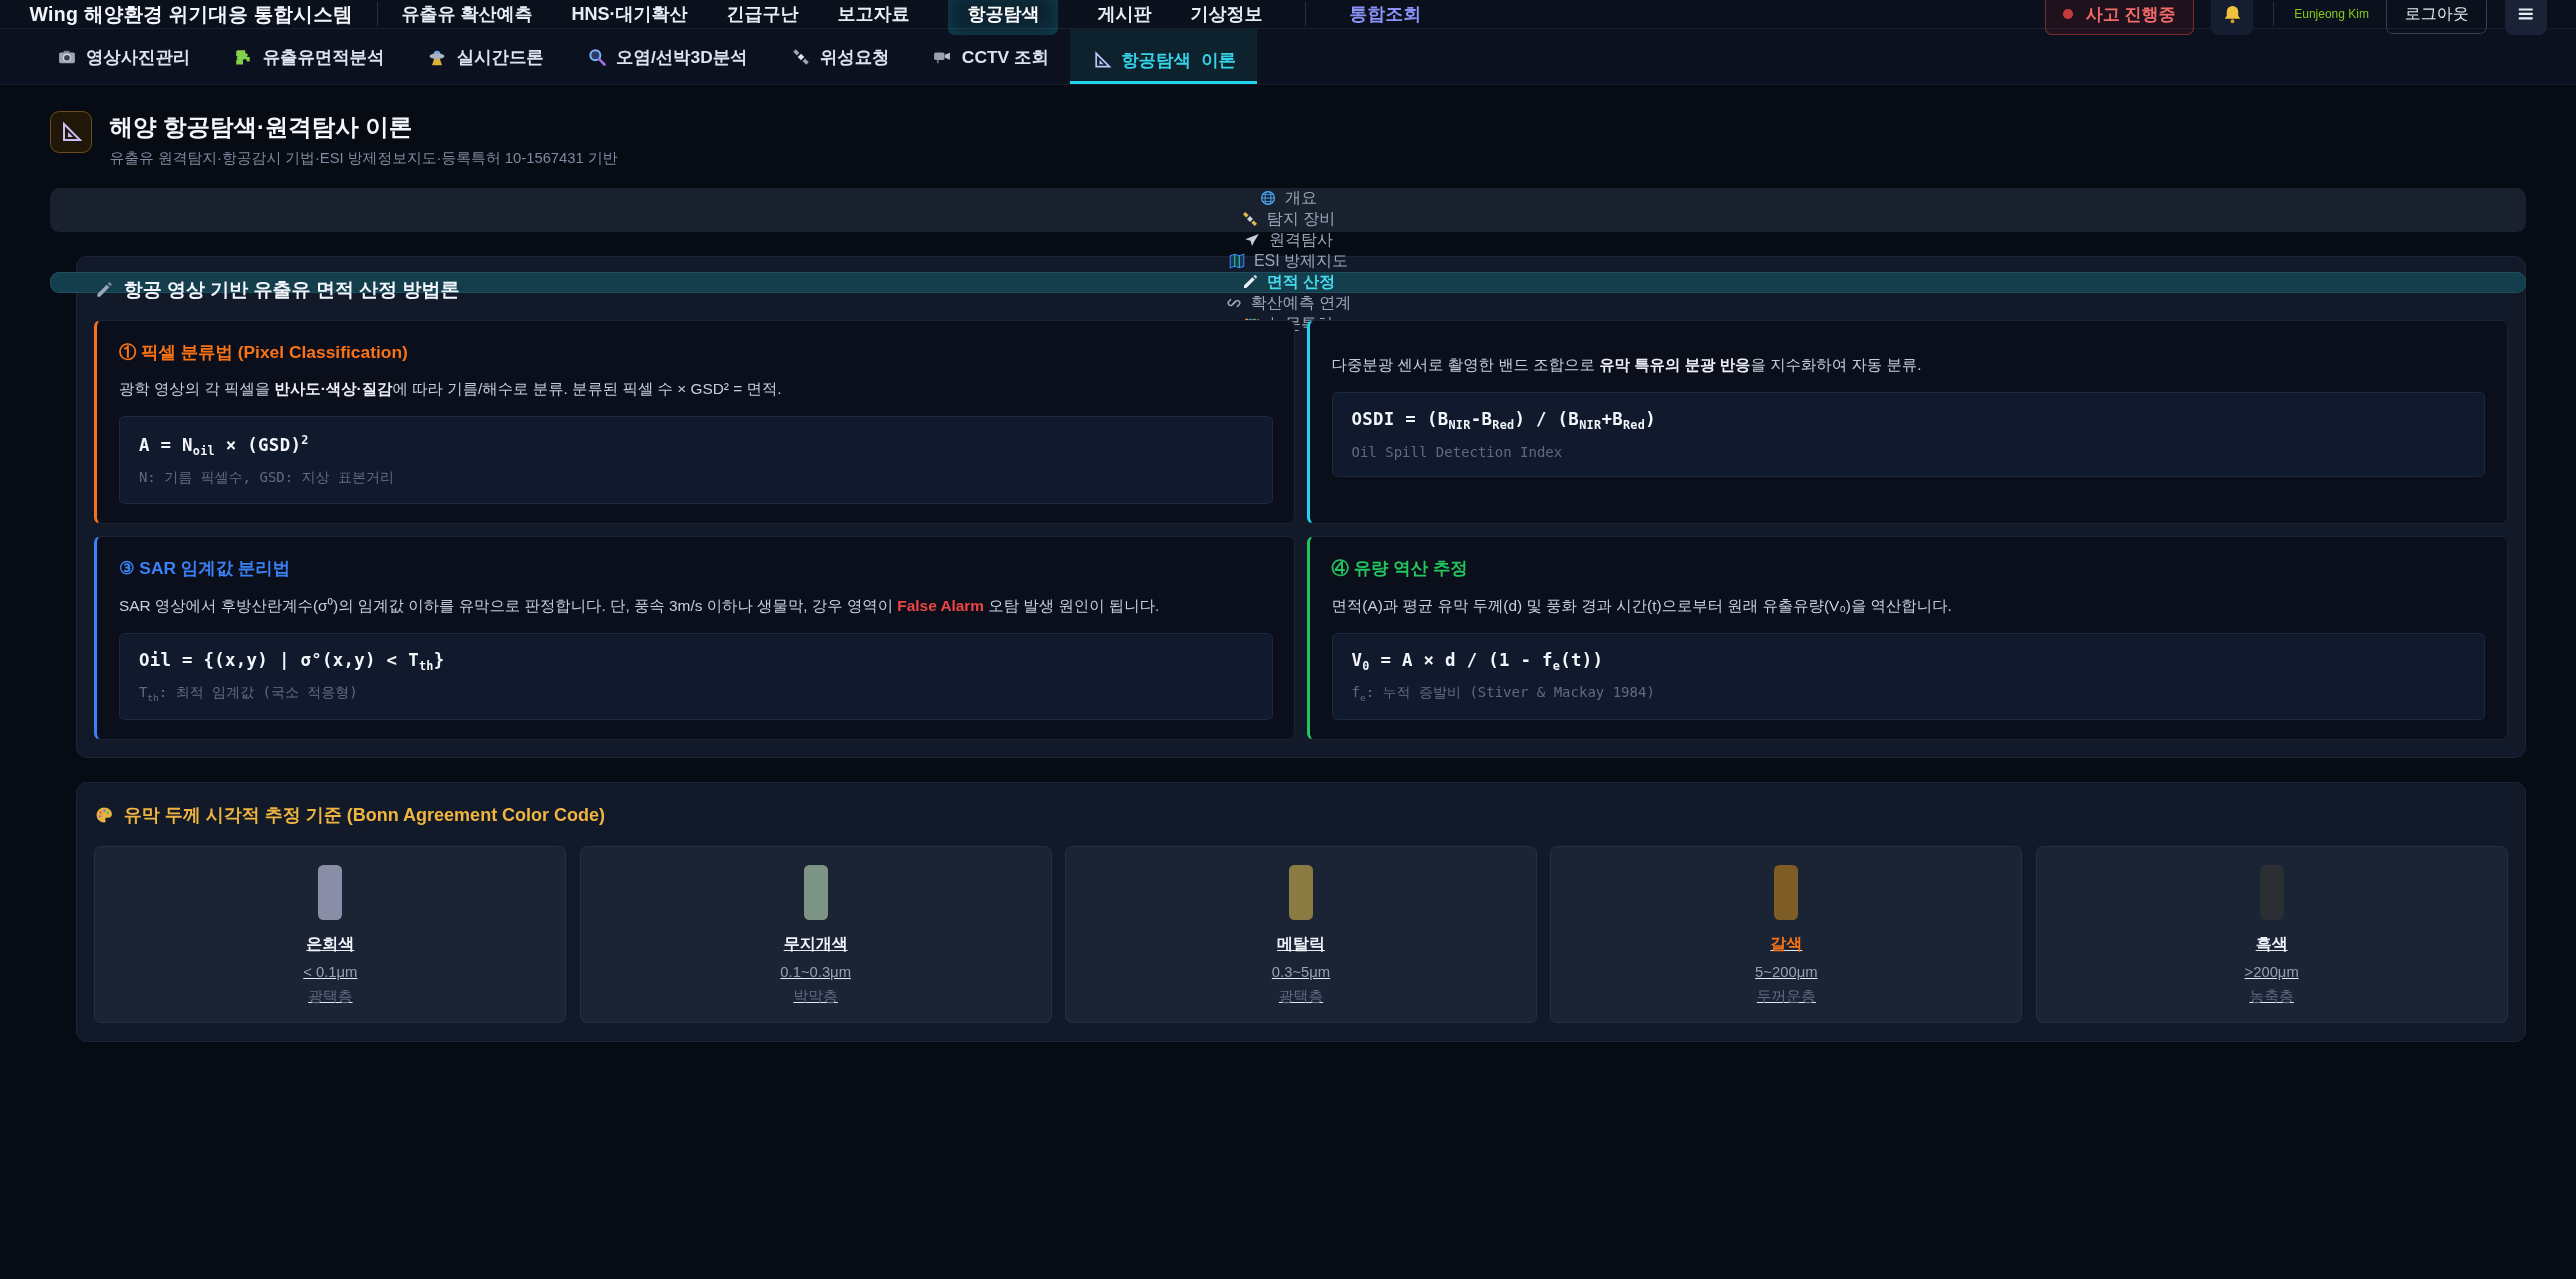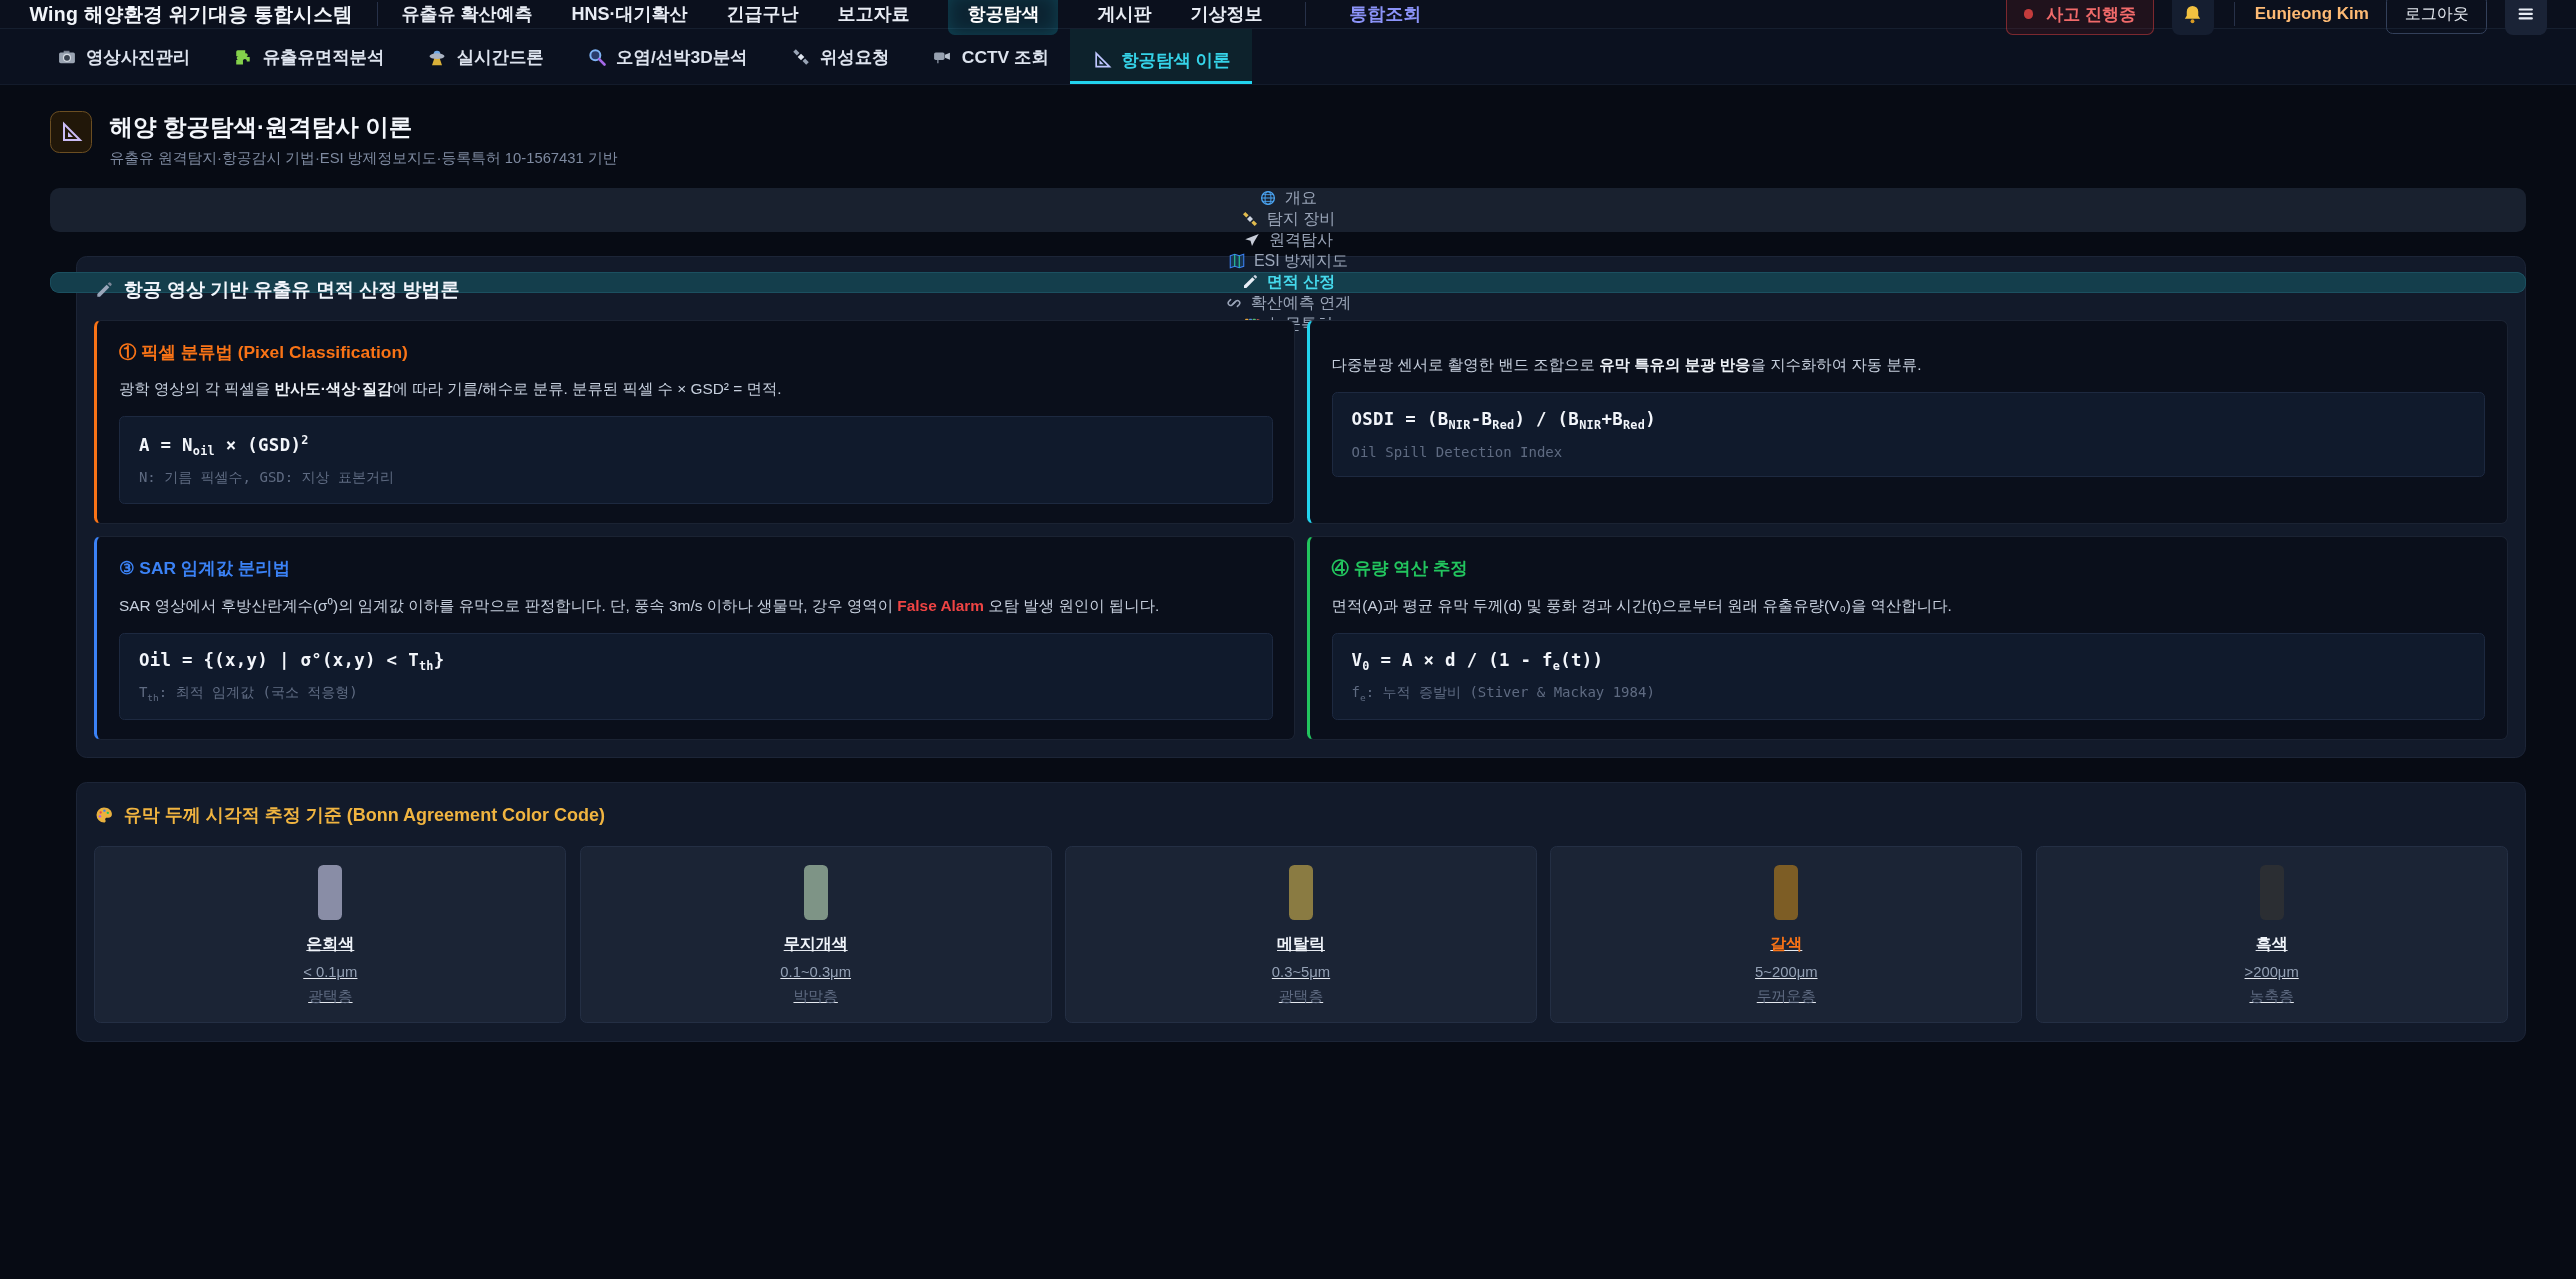--- a/index.html
+++ b/index.html
@@ -32,40 +32,40 @@
     display:flex; align-items:center; gap:13px;
     border:0.7px solid rgba(239,68,68,.45); background:rgba(127,29,29,.18);
     color:#f06a6a; font-size:17px; font-weight:600;
     padding:8px 17.4px; border-radius:6.7px; white-space:nowrap;
   }
   .incident-dot { width:9.4px; height:9.4px; border-radius:50%; background:#c43c3c; }
   .icon-btn {
     width:42px; height:42px; border-radius:8px; background:#151e30;
     display:flex; align-items:center; justify-content:center; cursor:pointer;
   }
-  .user-name { font-size:17px; color:#fdba74; white-space:nowrap;font-weight:bold; }
+  .user-name { font-size:12px; color:#84cc16; white-space:nowrap; }
   .logout-btn {
     border:0.7px solid #33405a; border-radius:6.7px; background:transparent;
     color:#e5e9f0; font-size:16px; padding:8px 17.4px; cursor:pointer; white-space:nowrap;
     font-family:"Liberation Sans", sans-serif;
   }
   .hamburger-btn { background:#1a2336; }
 
   
   .subnav {
     height:56px; background:#0b111f; border-bottom:1.3px solid #131b2b;
     display:flex; align-items:stretch; padding:0 35px;
   }
   .subnav-item {
     display:flex; align-items:center; gap:9.4px; padding:0 21.5px;
     font-size:17.4px; font-weight:700; color:#dde3ee; cursor:pointer; white-space:nowrap;
   }
   .subnav-item.active {
     background:#0d222c; color:#35d3e8;
-    border-bottom:3.4px solid #22d3ee; padding-top:10px;
+    border-bottom:3.4px solid #22d3ee; padding-top:10px;font-family:Liberation Mono, monospace;
   }
 
   
   .page { padding:25.5px 50px 0; }
   .title-row { display:flex; align-items:flex-start; gap:17.4px; }
   .title-icon {
     width:42px; height:42px; border-radius:9.4px; flex:none;
     background:#211709; border:1.3px solid #6b4e22;
     display:flex; align-items:center; justify-content:center;
   }

